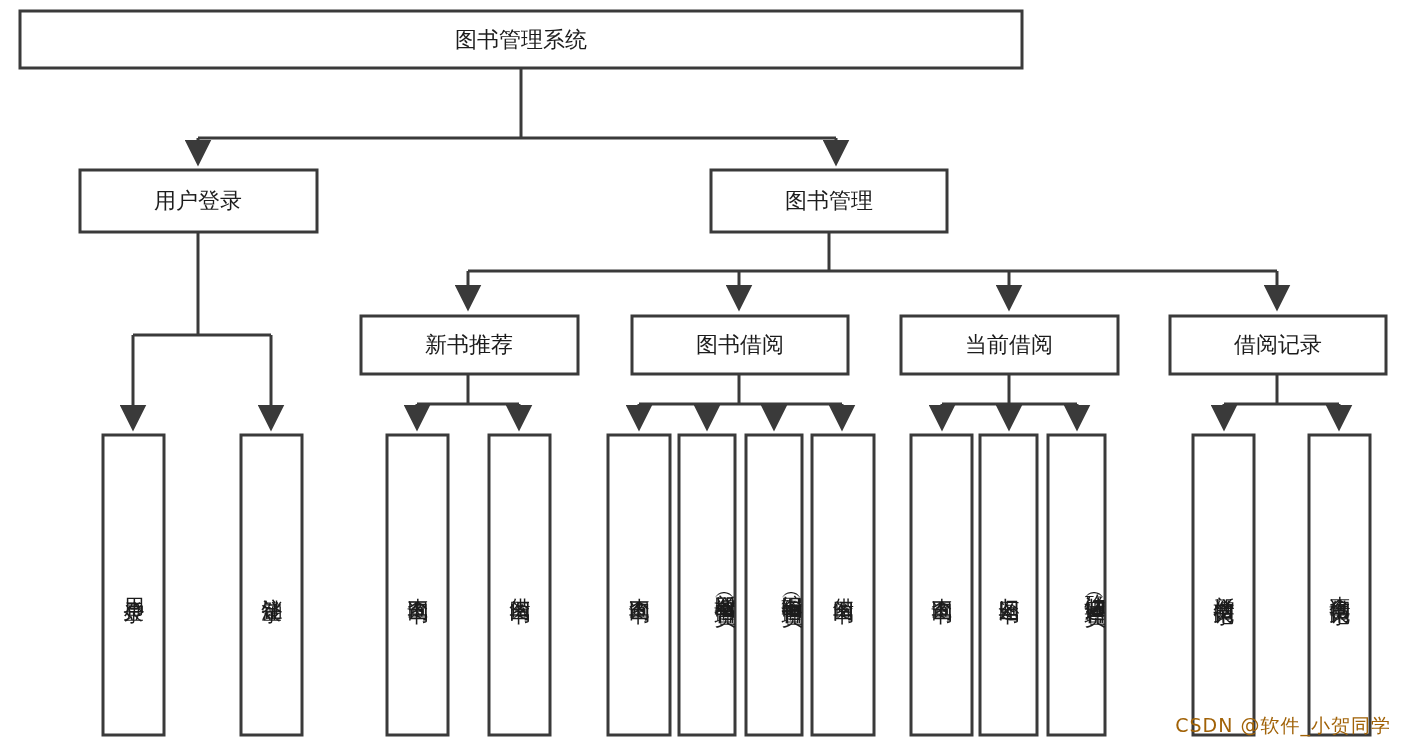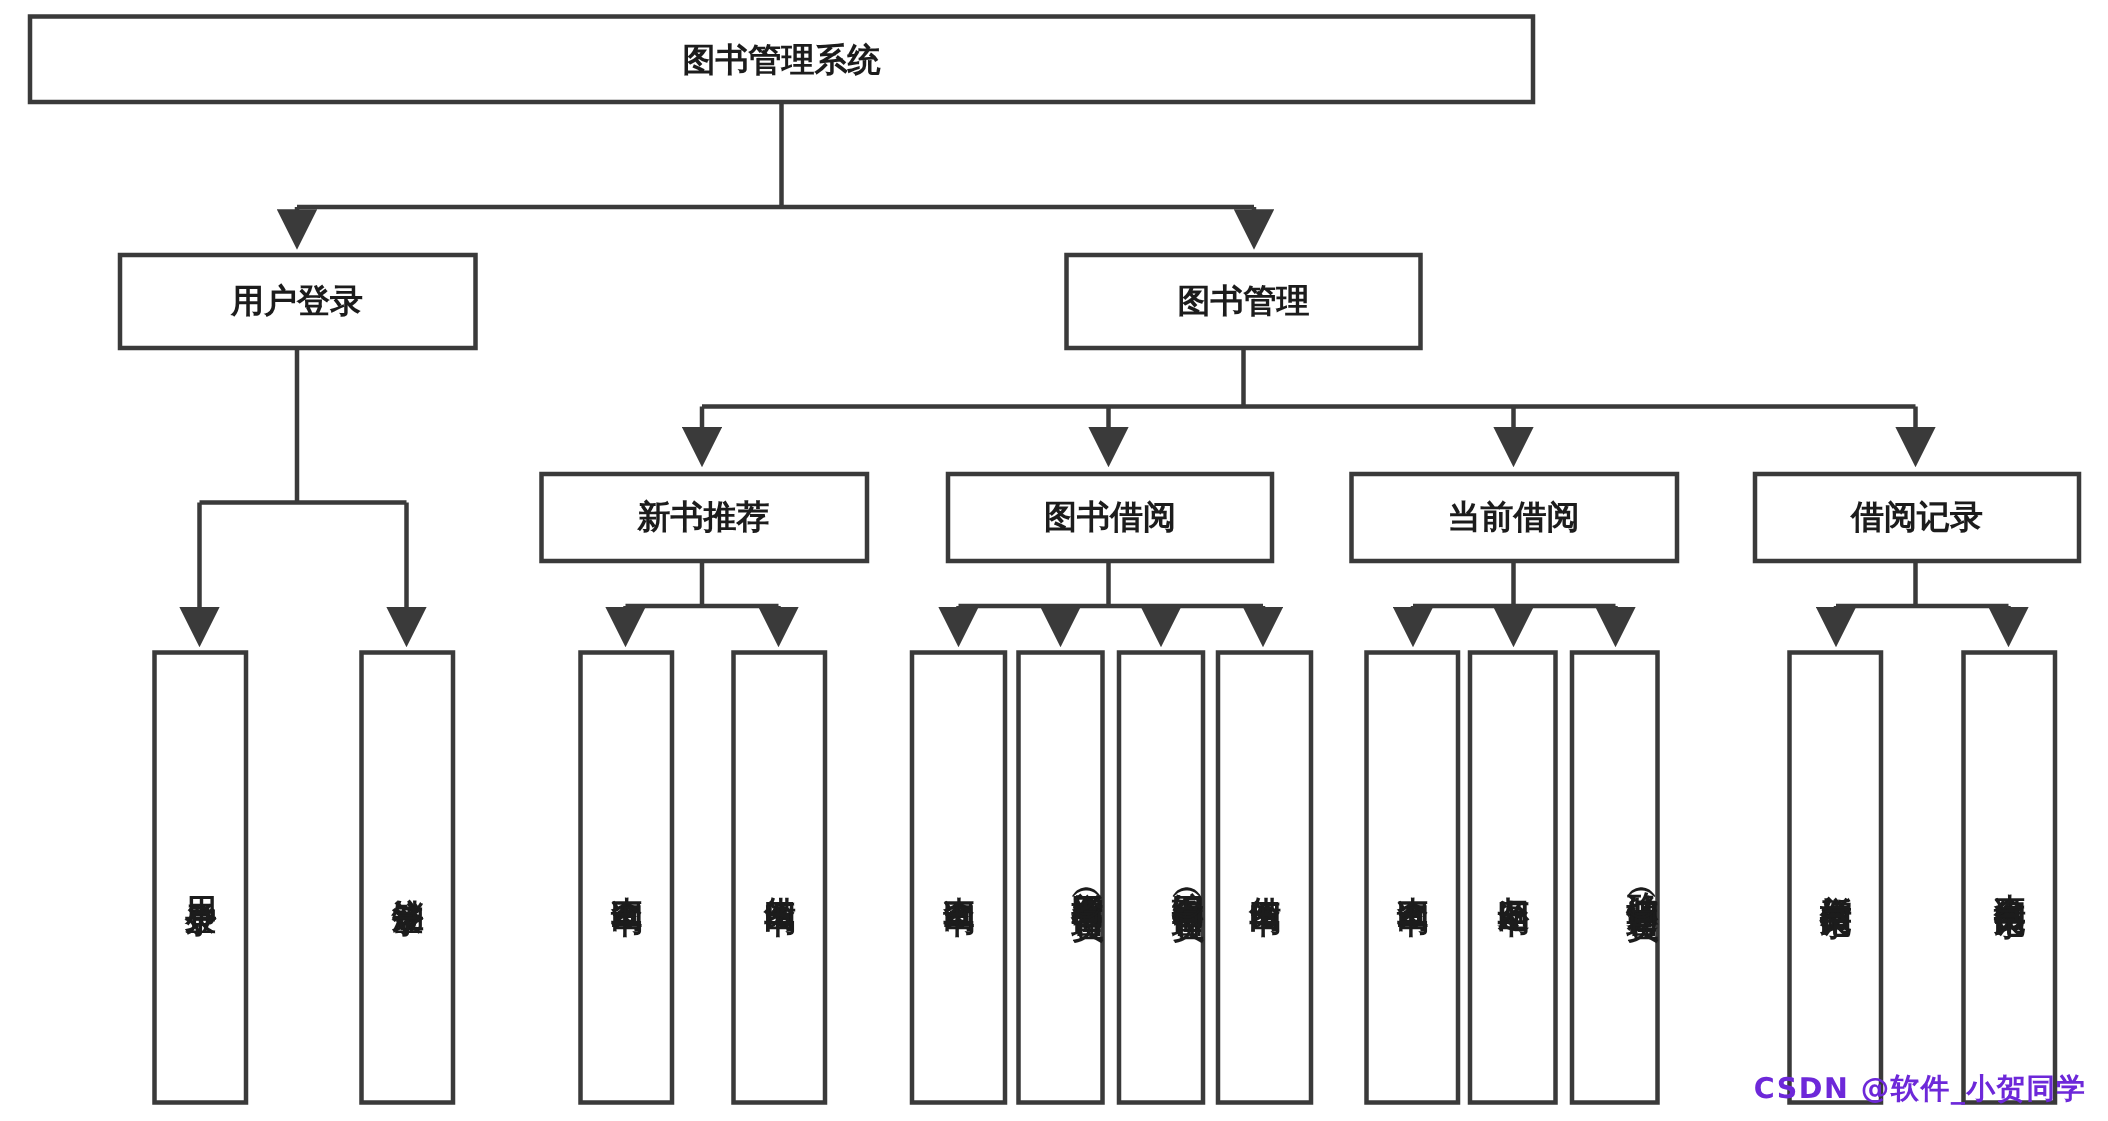--- a/index.html
+++ b/index.html
@@ -11,21 +11,20 @@
     width: 1405px;
     height: 747px;
     font-family: "DejaVu Sans", "Liberation Sans", sans-serif;
     overflow: hidden;
     position: relative;
   }
   #diagram-root {
     position: relative;
     width: 1405px;
     height: 747px;
-    font-weight: bold;
   }
   svg.flow {
     position: absolute;
     top: 0;
     left: 0;
     width: 1405px;
     height: 747px;
     display: block;
   }
   .node-box {
@@ -63,21 +62,21 @@
     justify-content: center;
     white-space: nowrap;
     pointer-events: none;
   }
   .watermark {
     position: absolute;
     right: 14px;
     bottom: 8px;
     font-family: "DejaVu Sans", "Liberation Sans", sans-serif;
     font-size: 19px;
-    color: #6d28d9;
+    color: #a16207;
     letter-spacing: 1px;
     white-space: nowrap;
   }
 </style>
 </head>
 <body>
 
 <div id="diagram-root">
 
   <svg class="flow" viewBox="0 0 1405 747">

